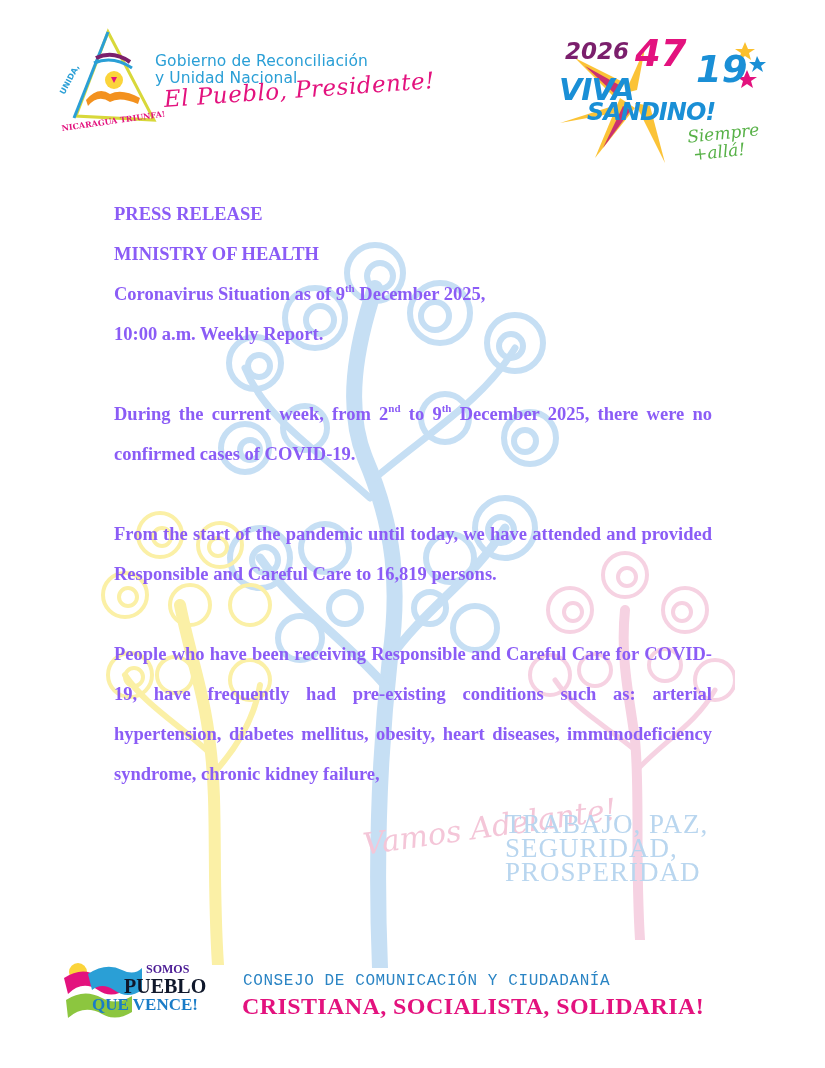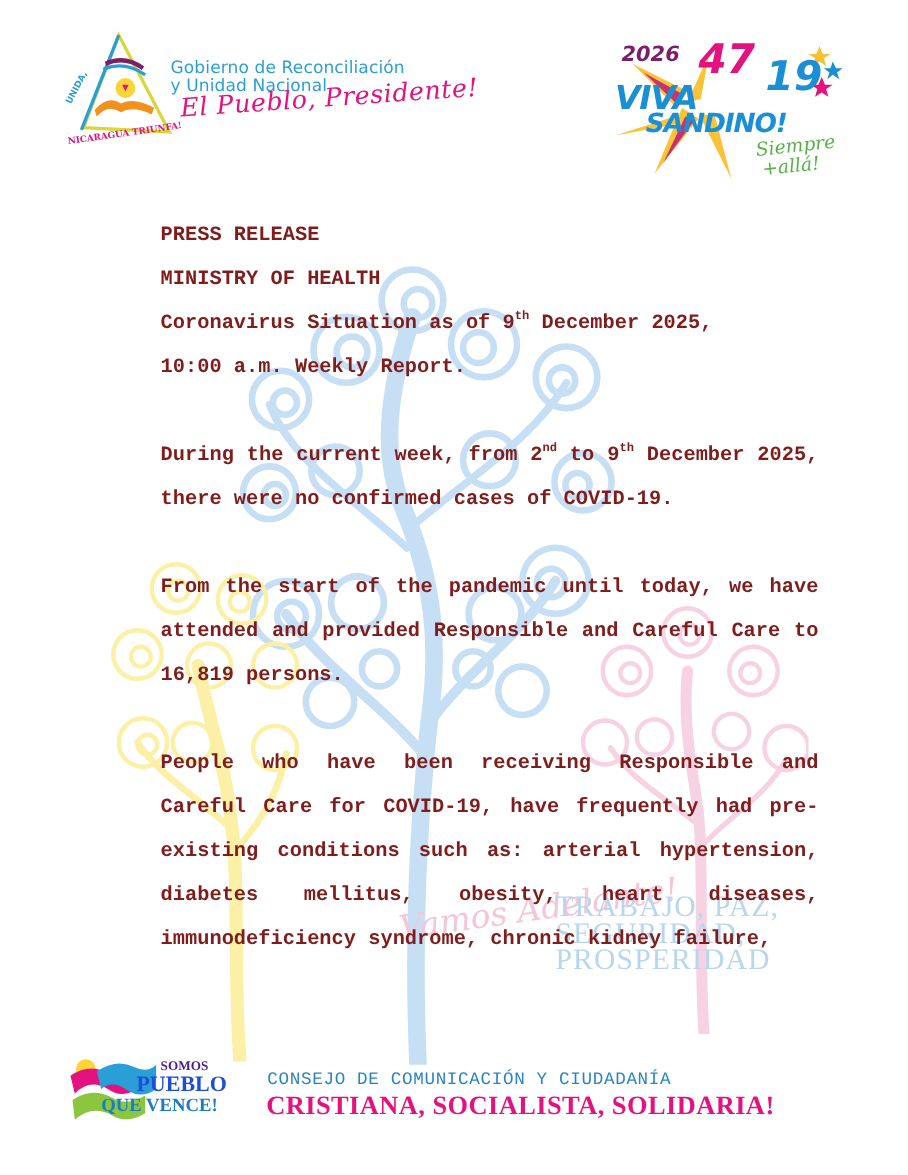--- a/index.html
+++ b/index.html
@@ -15,38 +15,38 @@
 
   
   .hdr-left { position:absolute; left:58px; top:28px; width:380px; height:110px; }
   .triangle-logo { position:absolute; left:0; top:0; width:108px; height:104px; }
   .gov-line { position:absolute; left:97px; font-family:"DejaVu Sans",sans-serif; font-weight:normal; color:#2a9fd6; font-size:15.5px; letter-spacing:0.1px; }
   .gov-line.l1 { top:24px; }
   .gov-line.l2 { top:41px; }
   .slogan-script { position:absolute; left:106px; top:58px; font-family:"DejaVu Serif",serif; font-style:italic; color:#e3127e; font-size:23px; transform:rotate(-4deg); transform-origin:left; letter-spacing:0.5px; }
 
   .hdr-right { position:absolute; left:555px; top:28px; width:215px; height:140px; }
-  .year { position:absolute; left:10px; top:10px; font-family:"DejaVu Sans",sans-serif; font-weight:bold; font-size:19px; color:#7b1f6c; font-style:italic; }
+  .year { position:absolute; left:10px; top:10px; font-family:"DejaVu Sans",sans-serif; font-weight:bold; font-size:23px; color:#7b1f6c; font-style:italic; }
   .n47 { position:absolute; left:80px; top:4px; font-family:"DejaVu Sans",sans-serif; font-weight:bold; font-style:italic; font-size:37px; color:#e3127e; }
   .n19 { position:absolute; left:141px; top:20px; font-family:"DejaVu Sans",sans-serif; font-weight:bold; font-style:italic; font-size:37px; color:#1a8fd6;text-align:center; }
   .viva { position:absolute; left:4px; top:44px; font-family:"DejaVu Sans",sans-serif; font-weight:bold; font-style:italic; font-size:30px; color:#1a8fd6; letter-spacing:-1px; }
   .sandino { position:absolute; left:32px; top:70px; font-family:"DejaVu Sans",sans-serif; font-weight:bold; font-style:italic; font-size:24px; color:#1a8fd6; letter-spacing:-1px; }
   .siempre { position:absolute; left:133px; top:96px; font-family:"DejaVu Serif",serif; font-style:italic; font-size:17px; color:#57b147; line-height:18px; transform:rotate(-6deg); }
 
   
-  .content { position:absolute; left:114px; top:194px; width:598px; font-family:Liberation Mono, monospace; font-weight:bold; font-size:18.5px; line-height:40px; color:#7f1d1d;margin-left:32px; }
+  .content { position:absolute; left:114px; top:194px; width:598px; font-family:Liberation Serif, serif; font-weight:bold; font-size:18.5px; line-height:40px; color:#8b5cf6; }
   .content p { margin:0; }
   .content .gap { height:40px; }
   .justify { text-align:justify; text-align-last:left; }
   sup { font-size:11px; line-height:0; vertical-align:8px; font-weight:bold; }
 
   
   .ftr-logo { position:absolute; left:62px; top:960px; width:150px; height:64px; }
   .somos { position:absolute; left:84px; top:1px; font-family:"Liberation Serif","DejaVu Serif",serif; font-weight:bold; color:#4c1d95; font-size:12px; line-height:16px; }
-  .pueblo { position:absolute; left:62px; top:16px; font-family:"Liberation Serif","DejaVu Serif",serif; font-weight:bold; color:#1d4ed8; font-size:20px; line-height:20px; }
+  .pueblo { position:absolute; left:62px; top:16px; font-family:"Liberation Serif","DejaVu Serif",serif; font-weight:bold; color:#0f172a; font-size:20px; line-height:20px; }
   .vence { position:absolute; left:30px; top:36px; font-family:"Liberation Serif","DejaVu Serif",serif; font-weight:bold; color:#1a7cc7; font-size:17px; line-height:17px; }
   .consejo { position:absolute; left:243px; top:972px; font-family:"Liberation Mono","DejaVu Sans Mono",monospace; color:#2a84c4; font-size:16px; letter-spacing:0.6px; }
   .cristiana { position:absolute; left:242px; top:993px; font-family:"Liberation Serif","DejaVu Serif",serif; font-weight:bold; color:#e3127e; font-size:24px; letter-spacing:0.4px; }
 </style>
 </head>
 <body>
 
 <svg class="wm wm-blue" viewBox="0 0 360 740" fill="none" stroke="#c6dff4" stroke-linecap="round">
   <path d="M175 740 C170 620 175 520 185 430 C195 360 190 300 160 230 C140 180 150 120 170 60" stroke-width="16"></path>
   <path d="M185 430 C220 380 270 350 300 300" stroke-width="9"></path>

